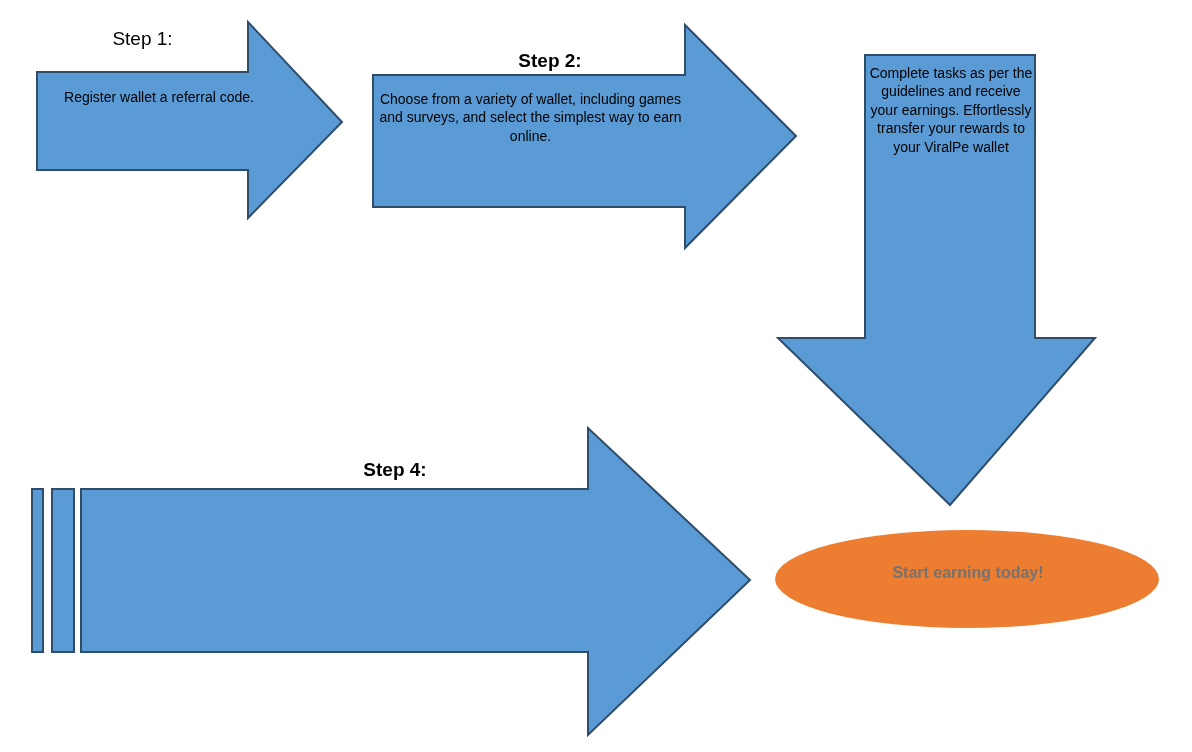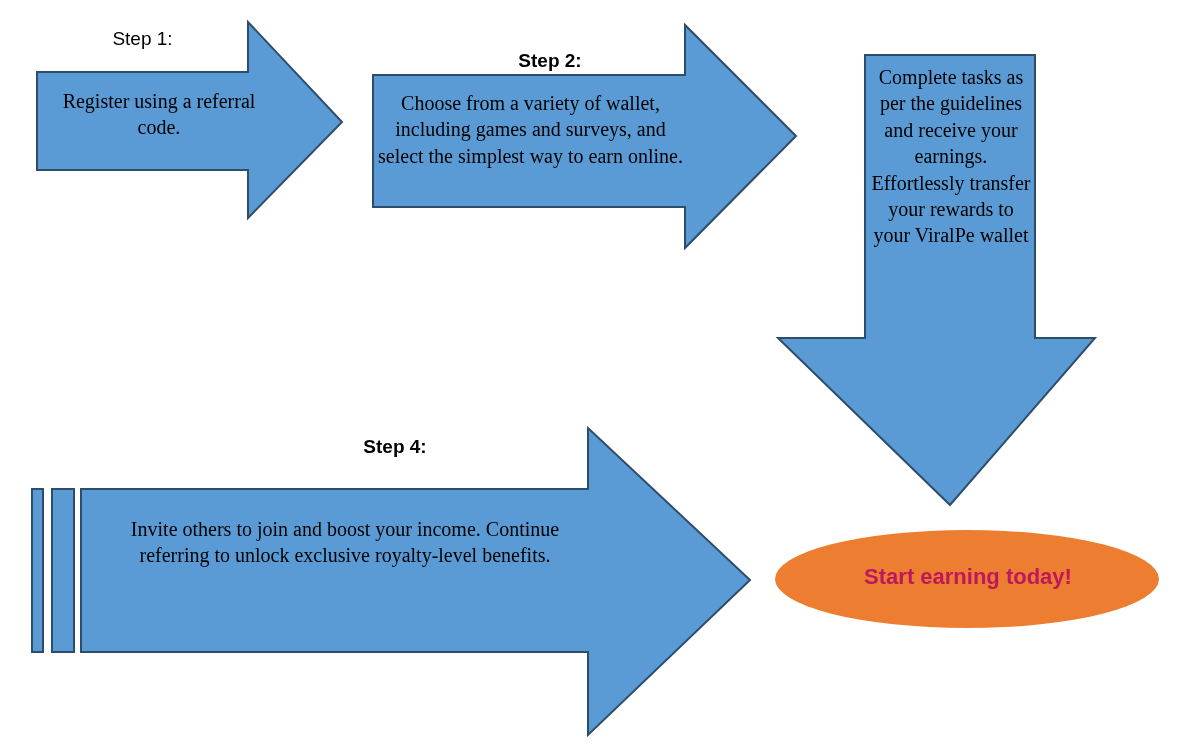--- a/index.html
+++ b/index.html
@@ -48,46 +48,45 @@
     color: #000000;
     text-align: center;
     white-space: nowrap;
     line-height: 1.2;
   }
   .step-label.plain {
     font-weight: normal;
   }
   .step-body {
     position: absolute;
-    font-size: 20px;
+    font-size: 14px;
     color: #000000;
     text-align: center;
     line-height: 1.32;
-    font-family: Liberation Serif, serif;
   }
   .cta-text {
     position: absolute;
     font-weight: bold;
-    font-size: 22px;
-    color: #be185d;
+    font-size: 16px;
+    color: #737373;
     text-align: center;
     white-space: nowrap;
   }
 
   
   #label-step1 { left: 37px;  top: 28px;  width: 211px; }
   #body-step1  { left: 44px;  top: 88px;  width: 230px; }
 
   #label-step2 { left: 394px; top: 50px;  width: 312px; }
   #body-step2  { left: 378px; top: 90px;  width: 305px; }
 
   #label-step3 { left: 865px; top: 20px;  width: 170px; }
   #body-step3  { left: 868px; top: 64px;  width: 166px; }
 
-  #label-step4 { left: 210px; top: 436px; width: 370px; }
+  #label-step4 { left: 210px; top: 459px; width: 370px; }
   #body-step4  { left: 120px; top: 516px; width: 450px; }
 
   #cta-label   { left: 800px; top: 564px; width: 336px; }
 </style>
 </head>
 <body>
 
 <div id="canvas">
 
   <svg class="shape-svg" viewBox="0 0 1192 752" xmlns="http://www.w3.org/2000/svg">
@@ -99,25 +98,24 @@
     <polygon class="arrow-poly" points="865,55 1035,55 1035,338 1095,338 950,505 778,338 865,338"></polygon>
 
     <rect class="tail-bar" x="32" y="489" width="11" height="163"></rect>
     <rect class="tail-bar" x="52" y="489" width="22" height="163"></rect>
     <polygon class="arrow-poly" points="81,489 588,489 588,428 750,580 588,735 588,652 81,652"></polygon>
 
     <ellipse class="cta-ellipse" cx="967" cy="579" rx="192" ry="49"></ellipse>
   </svg>
 
   <div class="step-label plain" id="label-step1">Step 1:</div>
-  <div class="step-body" id="body-step1">Register using a referral code.</div>
+  <div class="step-body" id="body-step1">Register wallet a referral code.</div>
 
   <div class="step-label" id="label-step2">Step 2:</div>
   <div class="step-body" id="body-step2">Choose from a variety of wallet, including games and surveys, and select the simplest way to earn online.</div>
 
   <div class="step-body" id="body-step3">Complete tasks as per the guidelines and receive your earnings. Effortlessly transfer your rewards to your ViralPe wallet</div>
 
   <div class="step-label" id="label-step4">Step 4:</div>
-  <div class="step-body" id="body-step4">Invite others to join and boost your income. Continue referring to unlock exclusive royalty-level benefits.</div>
 
   <div class="cta-text" id="cta-label">Start earning today!</div>
 
 </div>
 
 </body></html>

